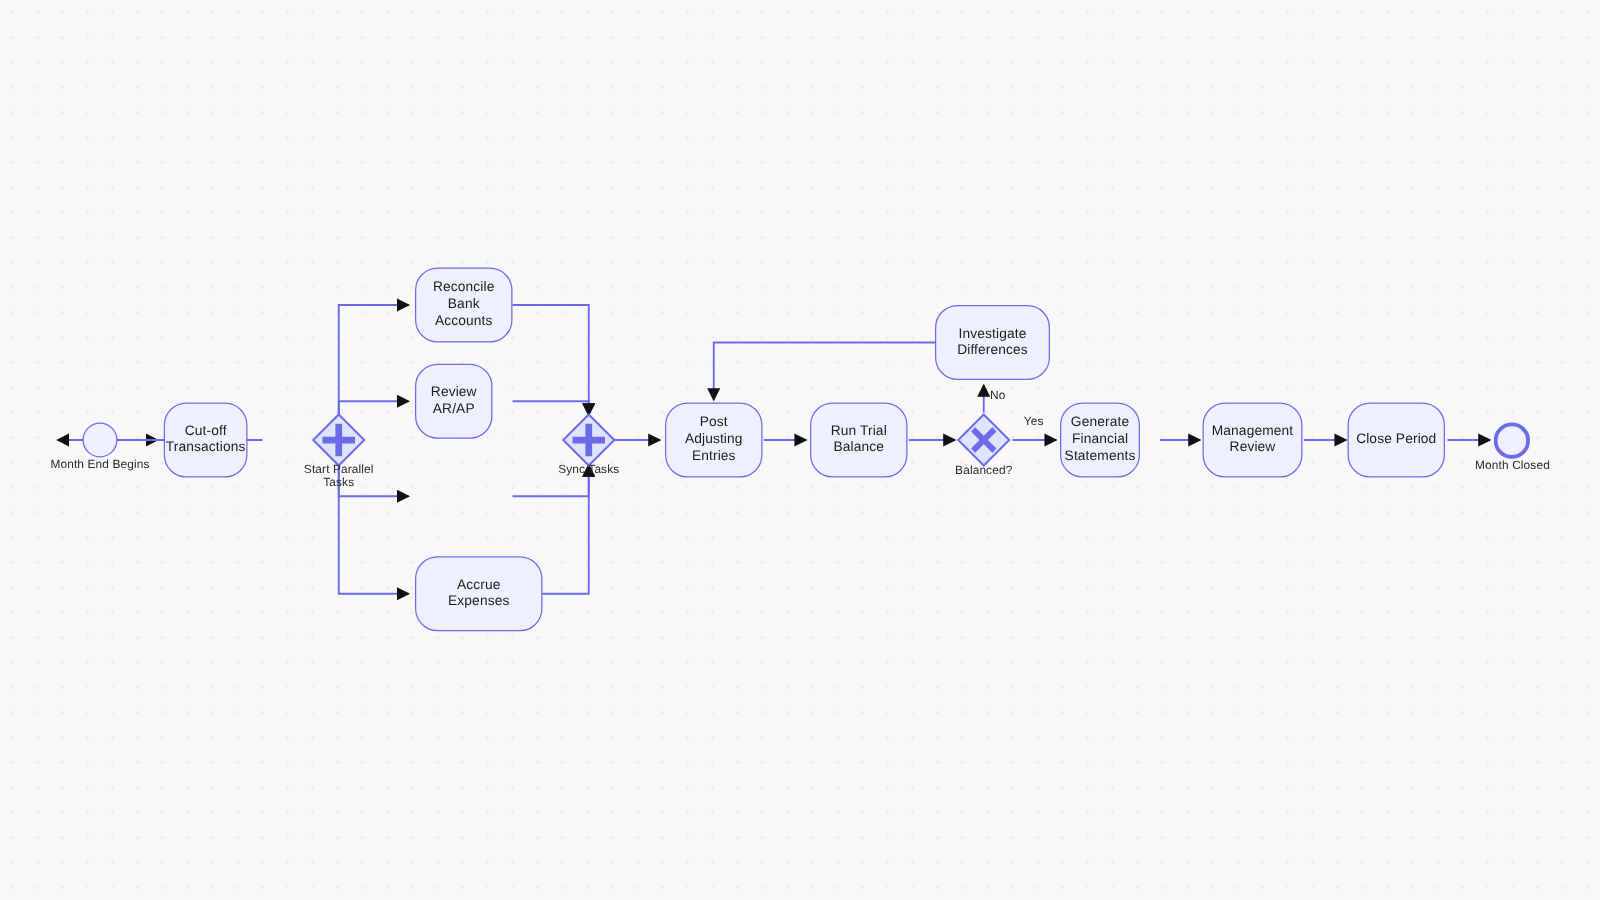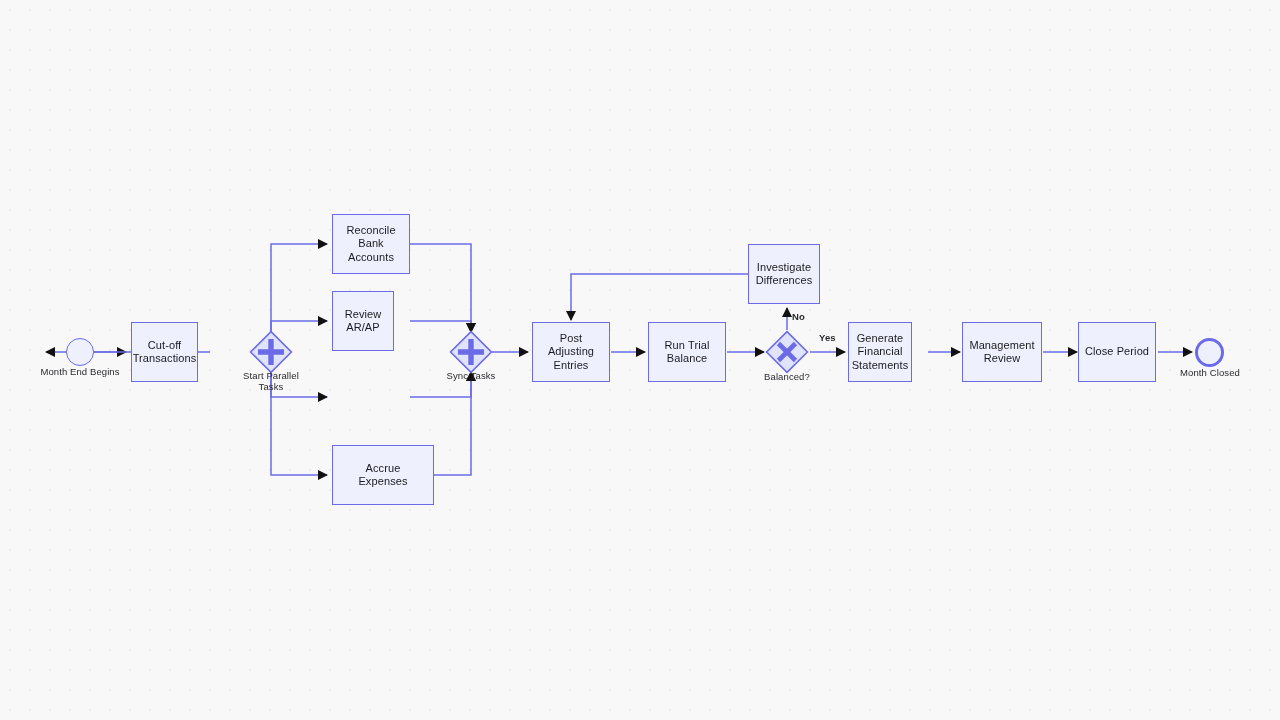--- a/index.html
+++ b/index.html
@@ -33,21 +33,21 @@
   }
 
   
   .node {
     position: absolute;
     box-sizing: border-box;
   }
   .task {
     background: #eef0fd;
     border: 1.6px solid #6b6be8;
-    border-radius: 0;
+    border-radius: 18px;
     display: flex;
     align-items: center;
     justify-content: center;
     text-align: center;
     color: #1b1b1f;
     font-size: 11px;
     line-height: 13.5px;
     letter-spacing: 0.1px;
     white-space: pre-line;
     padding: 2px 4px;
@@ -89,21 +89,20 @@
     white-space: pre-line;
     line-height: 11px;
     letter-spacing: 0.1px;
   }
   .edge-label {
     position: absolute;
     font-size: 9.5px;
     color: #2a2a2e;
     white-space: nowrap;
     letter-spacing: 0.1px;
-    font-weight: bold;
   }
 </style>
 </head>
 <body>
 
 <div id="canvas">
 
   <svg id="edge-layer" viewBox="0 0 1280 720" width="1280" height="720">
     <defs>
       <marker id="arrow" viewBox="0 0 10 10" refX="9" refY="5" markerWidth="7" markerHeight="7" orient="auto-start-reverse">
@@ -167,21 +166,21 @@
 
   <div class="node task" style="left:332px; top:445px; width:102px; height:60px;">Accrue
 Expenses</div>
 
   <div class="node task" style="left:648px; top:322px; width:78px; height:60px;">Run Trial
 Balance</div>
 
   <div class="node task" style="left:532px; top:322px; width:78px; height:60px;">Post Adjusting
 Entries</div>
 
-  <div class="node task" style="left:748px; top:244px; width:72px; height:60px;">Investigate
+  <div class="node task" style="left:748px; top:244px; width:92px; height:60px;">Investigate
 Differences</div>
 
   <div class="node task" style="left:848px; top:322px; width:64px; height:60px;">Generate
 Financial
 Statements</div>
 
   <div class="node task" style="left:962px; top:322px; width:80px; height:60px;">Management
 Review</div>
 
   <div class="node task" style="left:1078px; top:322px; width:78px; height:60px;">Close Period</div>

